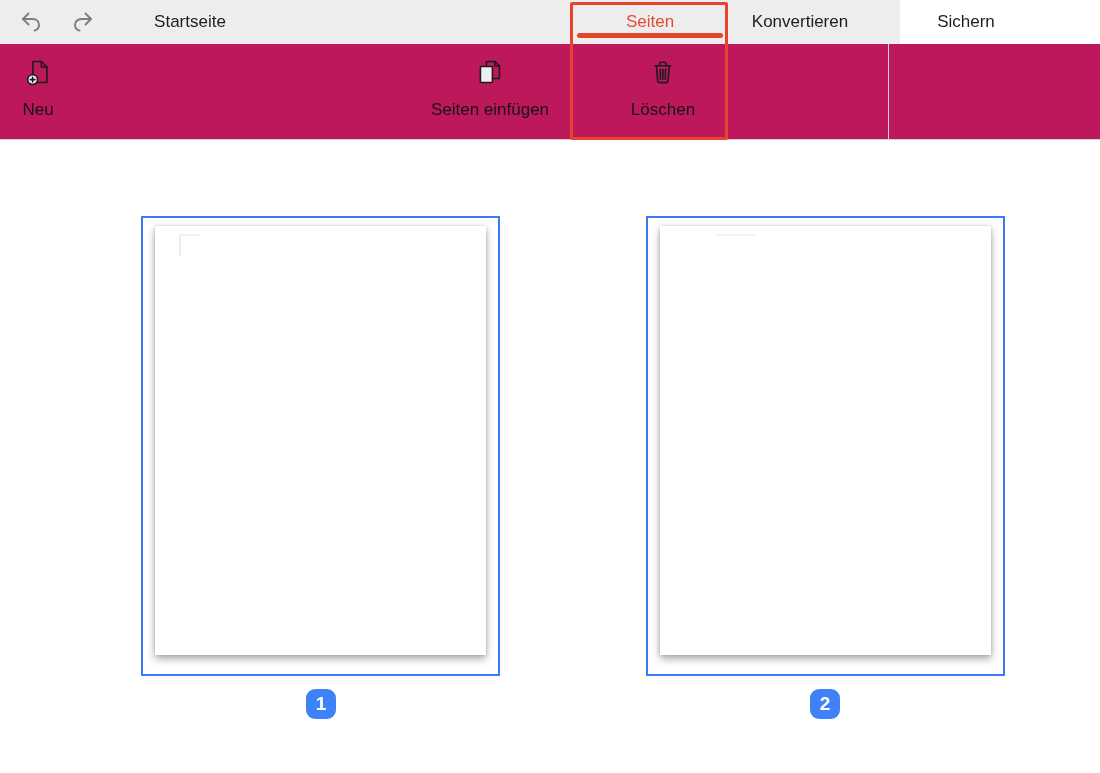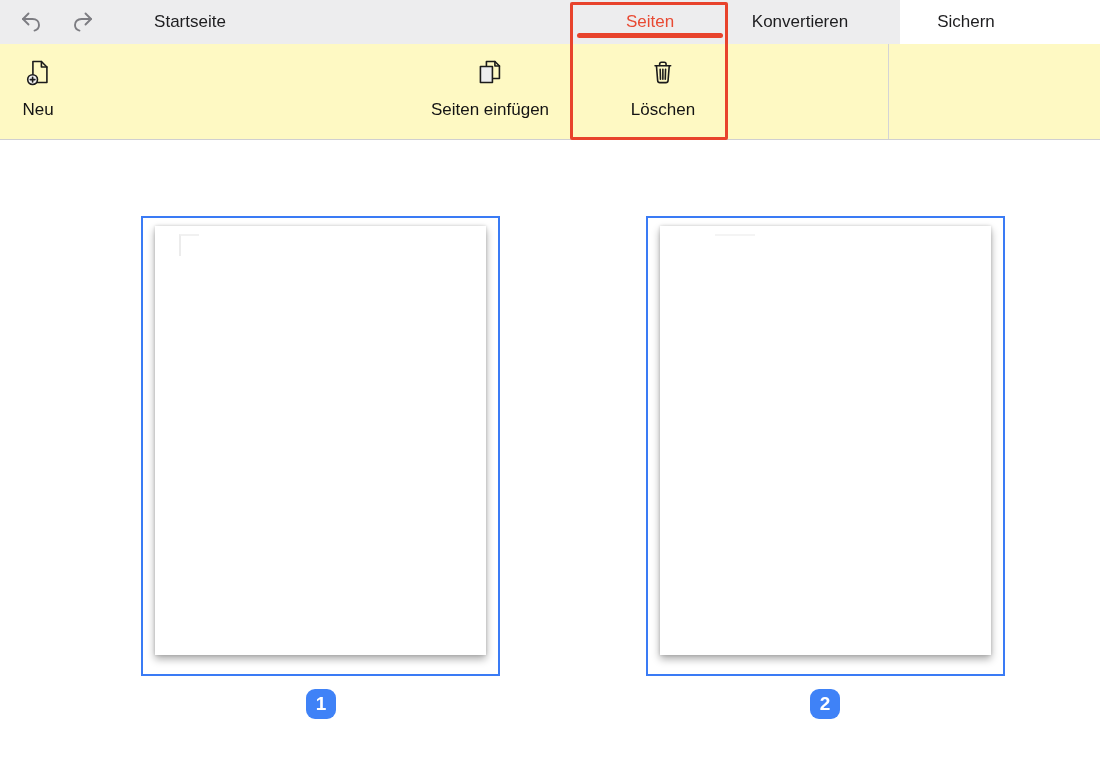--- a/index.html
+++ b/index.html
@@ -25,21 +25,21 @@
     font-size:17px;color:#1d1d1f;white-space:nowrap;cursor:pointer;
   }
   .tab.active{color:#e84a33;}
   .tab-underline{
     position:absolute;left:577px;top:33px;width:146px;height:5px;
     border-radius:3px;background:#e8432c;
   }
   
   .toolbar{
     position:absolute;left:0;top:44px;width:1100px;height:96px;
-    background:#fef9c3;border-bottom:1px solid #cfcfd1;box-sizing:border-box;z-index:2;
+    background:#be185d;border-bottom:1px solid #cfcfd1;box-sizing:border-box;z-index:2;
   }
   .titem{
     position:absolute;top:10px;transform:translateX(-50%);
     display:flex;flex-direction:column;align-items:center;cursor:pointer;
   }
   .ticon{height:36px;display:flex;align-items:center;justify-content:center;gap:22px;}
   .ticon svg{display:block;}
   .tlabel{margin-top:10px;font-size:17px;color:#141414;white-space:nowrap;}
   .tdivider{
     position:absolute;left:888px;top:0;width:1px;height:95px;background:#d4d4d6;

